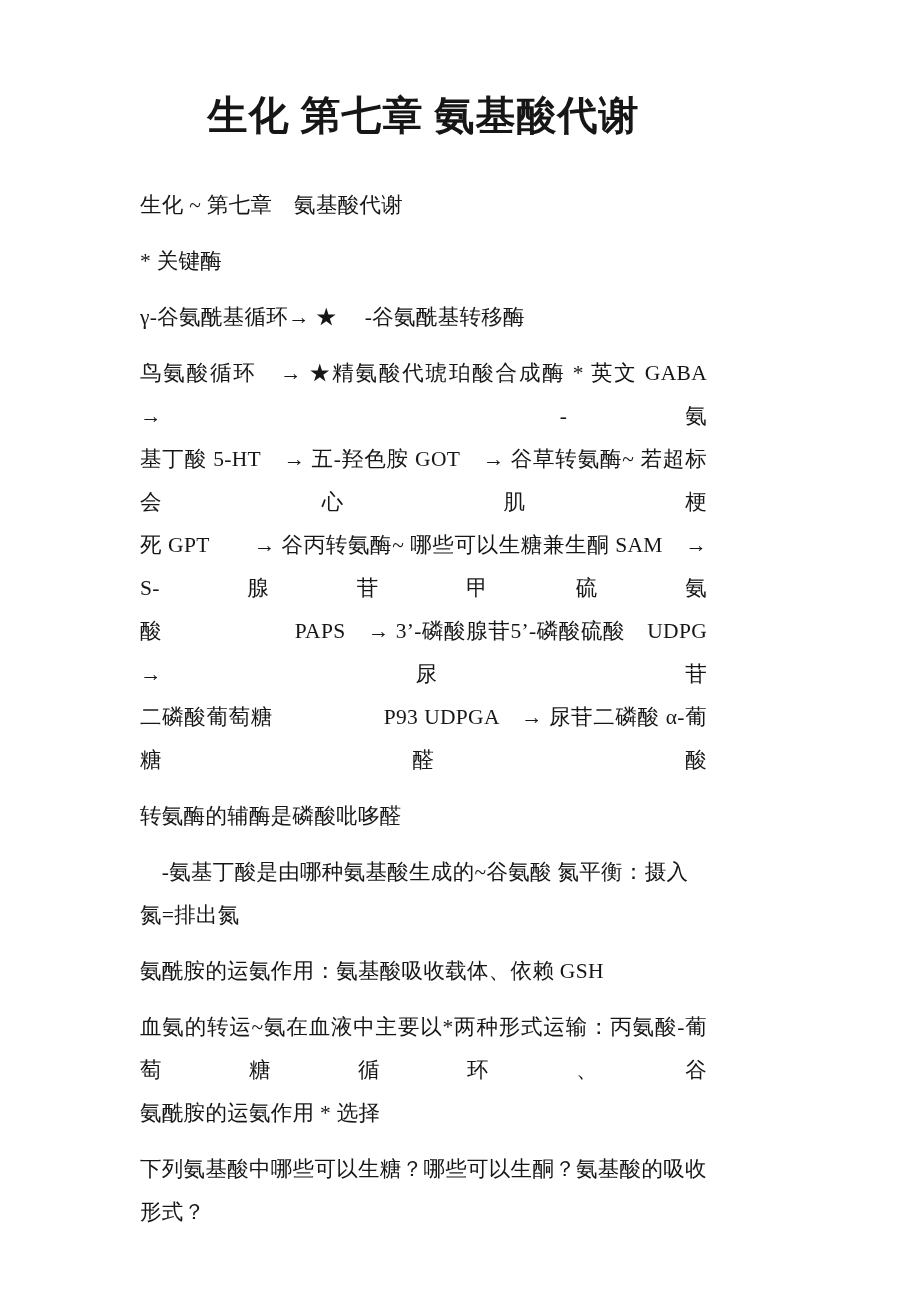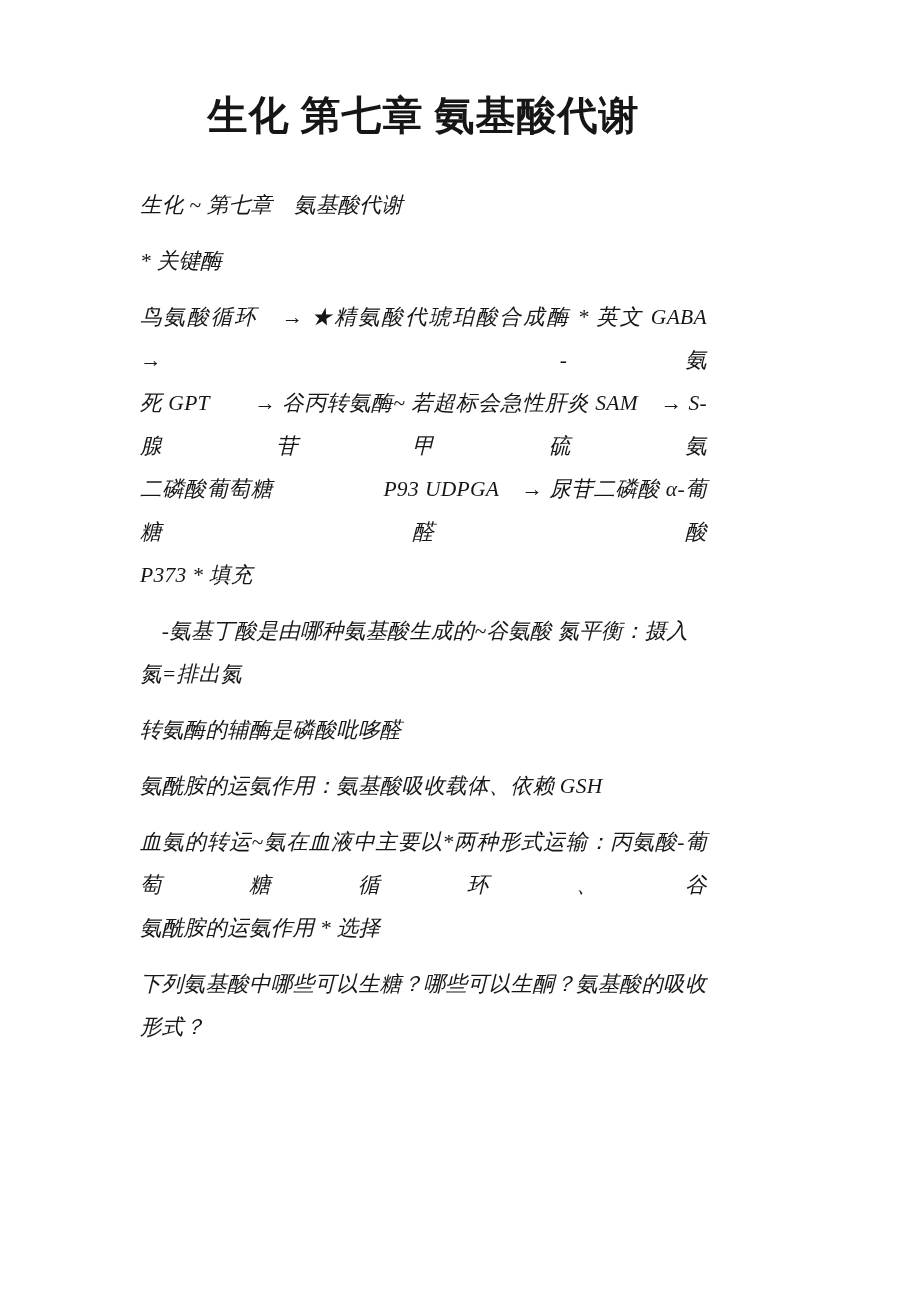--- a/index.html
+++ b/index.html
@@ -25,21 +25,20 @@
     font-size: 40px;
     line-height: 56px;
     font-weight: bold;
     text-align: center;
     letter-spacing: 1px;
     margin: 0 0 40px 0;
     white-space: nowrap;
   }
   .para {
     margin: 0 0 13px 0;
-    font-style: italic;
   }
   .line {
     font-size: 21.5px;
     line-height: 43px;
     min-height: 43px;
     letter-spacing: 0.3px;
     text-align: left;
   }
   
   .line.j {
@@ -55,34 +54,38 @@
   <h1 class="doc-title">生化 第七章 氨基酸代谢</h1>
 
   <div class="para">
     <div class="line">生化 ~ 第七章　氨基酸代谢</div>
   </div>
 
   <div class="para">
     <div class="line">* 关键酶</div>
   </div>
 
+  <div class="para">
+    <div class="line">γ-谷氨酰基循环→ ★　 -谷氨酰基转移酶</div>
+  </div>
 
   <div class="para">
     <div class="line j">鸟氨酸循环　→ ★精氨酸代琥珀酸合成酶 * 英文 GABA →　　-氨</div>
-    <div class="line j">死 GPT　　→ 谷丙转氨酶~ 若超标会急性肝炎 SAM　→ S-腺苷甲硫氨</div>
+    <div class="line j">基丁酸 5-HT　→ 五-羟色胺 GOT　→ 谷草转氨酶~ 若超标会心肌梗</div>
+    <div class="line j">死 GPT　　→ 谷丙转氨酶~ 哪些可以生糖兼生酮 SAM　→ S-腺苷甲硫氨</div>
+    <div class="line j">酸　　　　　　PAPS　→ 3’-磷酸腺苷5’-磷酸硫酸　UDPG　→ 尿苷</div>
     <div class="line j">二磷酸葡萄糖　　　　　P93 UDPGA　→ 尿苷二磷酸 α-葡糖醛酸</div>
-    <div class="line">P373 * 填充</div>
+  </div>
+
+  <div class="para">
+    <div class="line">转氨酶的辅酶是磷酸吡哆醛</div>
   </div>
 
   <div class="para">
     <div class="line">　-氨基丁酸是由哪种氨基酸生成的~谷氨酸 氮平衡：摄入氮=排出氮</div>
-  </div>
-
-  <div class="para">
-    <div class="line">转氨酶的辅酶是磷酸吡哆醛</div>
   </div>
 
   <div class="para">
     <div class="line">氨酰胺的运氨作用：氨基酸吸收载体、依赖 GSH</div>
   </div>
 
   <div class="para">
     <div class="line j">血氨的转运~氨在血液中主要以*两种形式运输：丙氨酸-葡萄糖循环、谷</div>
     <div class="line">氨酰胺的运氨作用 * 选择</div>
   </div>

